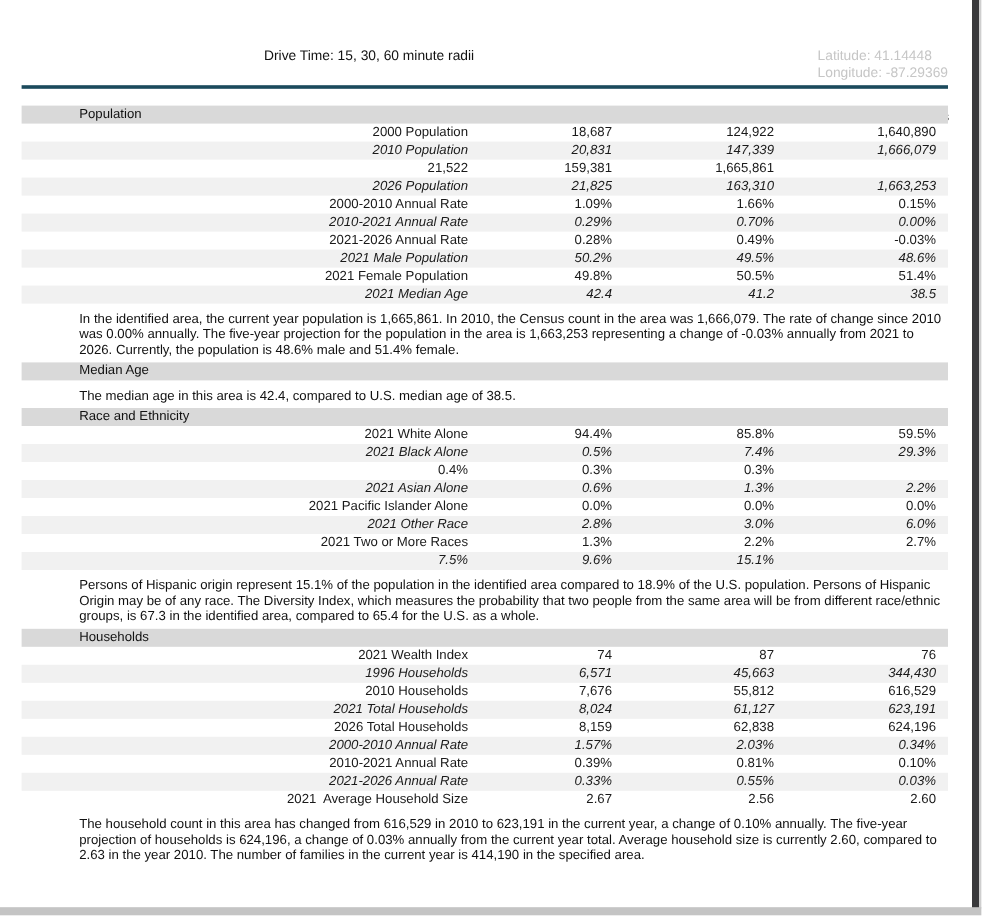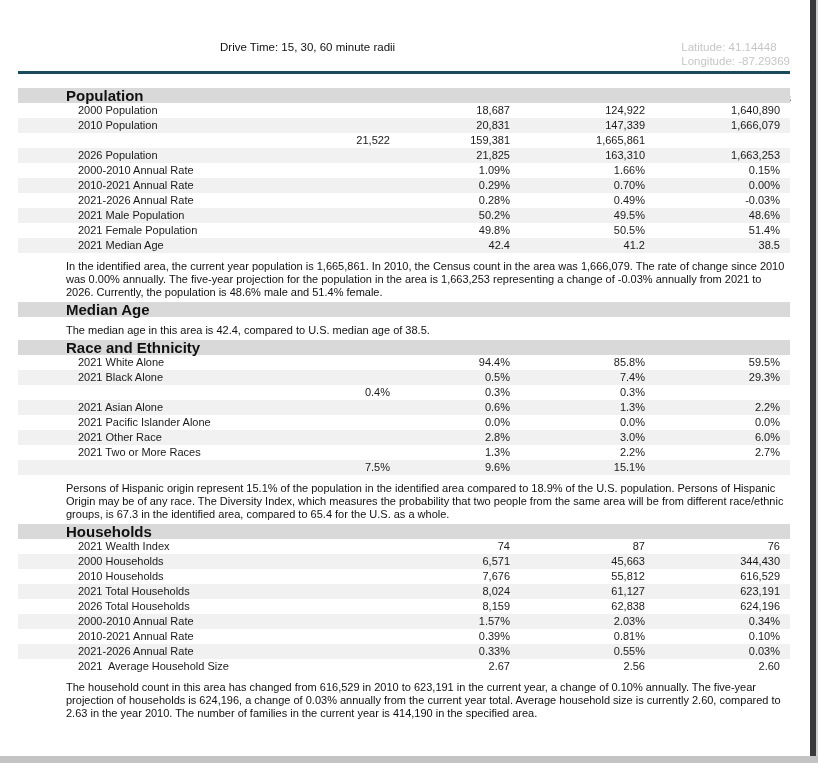--- a/index.html
+++ b/index.html
@@ -32,28 +32,28 @@
   .col-head{
     position:absolute;left:29px;top:36px;width:772px;height:29px;
     display:grid;grid-template-columns:1fr 120px 135px 135px;
     padding-right:10px;align-items:end;
   }
   .col-head .col{text-align:right;font-size:11px;color:#111;}
   
   .sections{position:absolute;left:18px;top:49px;width:772px;}
   .band{
     height:15px;line-height:15px;background:var(--color-band_bg);
-    font-weight:bold;padding-left:48px;font-size:15px;color:#111;
+    font-weight:normal;padding-left:48px;font-size:11px;color:#111;
   }
   .trow{
     display:grid;grid-template-columns:1fr 120px 135px 135px;
     height:15px;line-height:15px;padding-right:10px;font-size:11px;
   }
-  .trow.stripe{background:var(--color-stripe_bg);}
-  .trow .lbl{padding-left:60px;white-space:pre;}
+  .trow.stripe{background:var(--color-stripe_bg);font-style:italic;}
+  .trow .lbl{padding-left:60px;white-space:pre;text-align:right;}
   .trow .val{text-align:right;}
   .note{
     margin:7px 0 3px 0;padding-left:48px;padding-right:0px;
     font-size:11px;line-height:13px;color:#111;text-align:left;
   }
   
   .right-bar{position:absolute;left:810px;top:0;width:6px;height:757px;background:var(--color-right_bar);}
   .right-bar-edge{position:absolute;left:816px;top:0;width:2px;height:757px;background:var(--color-right_bar_edge);}
   .bottom-bar{position:absolute;left:0;top:756px;width:818px;height:7px;background:var(--color-bottom_bar);}
 </style>
@@ -192,21 +192,21 @@
       </div>
       <div class="note">Persons of Hispanic origin represent 15.1% of the population in the identified area compared to 18.9% of the U.S. population.  Persons of Hispanic Origin may be of any race. The Diversity Index, which measures the probability that two people from the same area will be from different race/ethnic groups, is 67.3 in the identified area, compared to 65.4 for the U.S. as a whole.</div>
       <div class="band">Households</div>
       <div class="trow">
         <div class="lbl">2021 Wealth Index</div>
         <div class="val">74</div>
         <div class="val">87</div>
         <div class="val">76</div>
       </div>
       <div class="trow stripe">
-        <div class="lbl">2000 Households</div>
+        <div class="lbl">1996 Households</div>
         <div class="val">6,571</div>
         <div class="val">45,663</div>
         <div class="val">344,430</div>
       </div>
       <div class="trow">
         <div class="lbl">2010 Households</div>
         <div class="val">7,676</div>
         <div class="val">55,812</div>
         <div class="val">616,529</div>
       </div>

